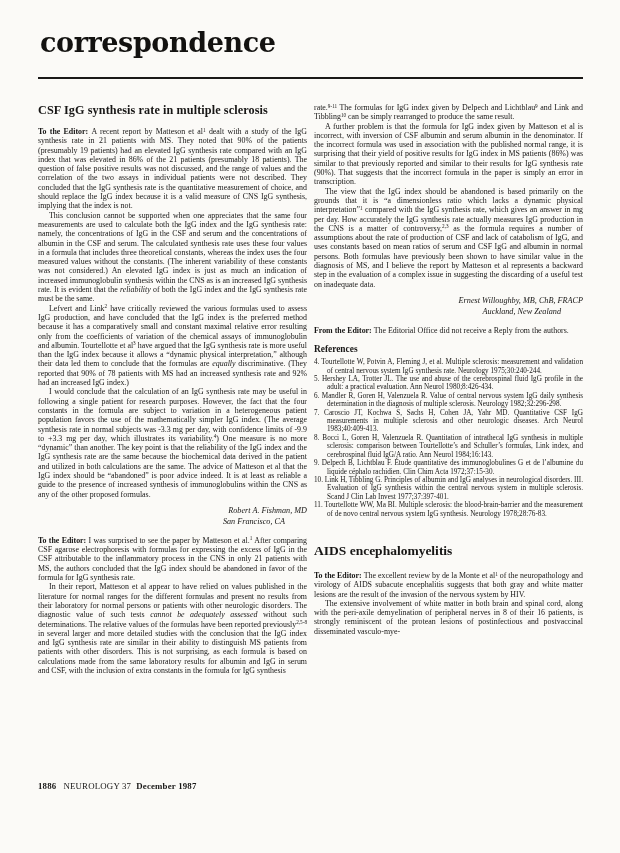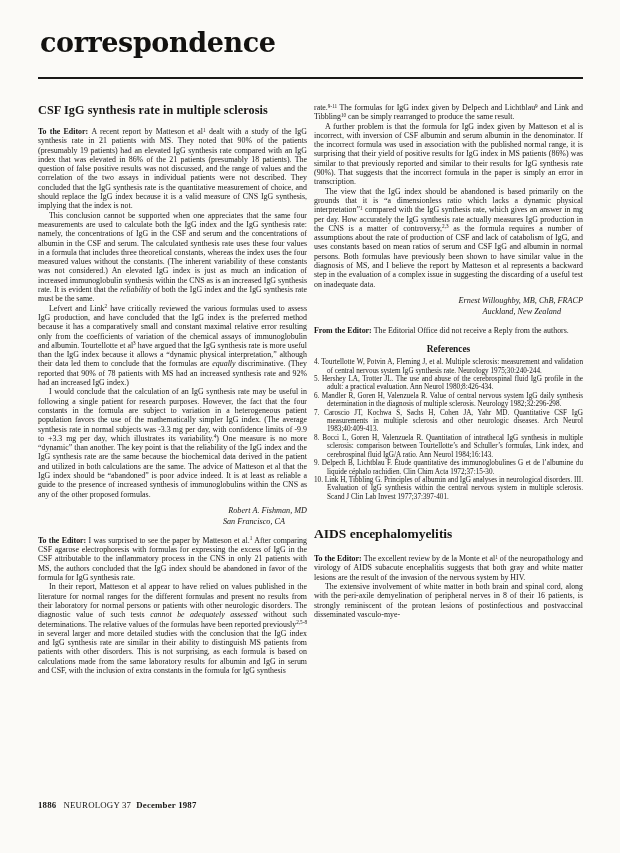--- a/index.html
+++ b/index.html
@@ -60,40 +60,39 @@
     text-align: right;
     font-style: italic;
     font-size: 8.2px;
     line-height: 11.5px;
   }
   .sig-location { display: block; padding-right: 22px; }
   .refs-heading {
     font-size: 9.4px;
     font-weight: 700;
     margin: 9px 0 4px 0;
-    text-align: center;
   }
   .ref {
     font-size: 7.2px;
     line-height: 8.4px;
     text-align: justify;
     padding-left: 13px;
     text-indent: -13px;
   }
   .refnum { }
   .aids-title {
     font-size: 13.5px;
     font-weight: 700;
     margin: 25px 0 12px 0;
   }
   .from-editor-block { margin-top: 2px; }
   .footer {
     position: absolute;
     left: 38px;
-    top: 800px;
+    top: 781px;
     font-size: 8.8px;
     letter-spacing: 0.2px;
   }
   .footer .pgnum { font-weight: 700; margin-right: 7px; }
   .footer .journal { margin-right: 5px; }
   .footer .date { font-weight: 700; }
 </style>
 </head>
 <body>
 
@@ -135,20 +134,21 @@
       </div>
     <h3 class="refs-heading">References</h3>
     <div>
         <div class="ref"><span class="refnum">4.</span><span> Tourtellotte W, Potvin A, Fleming J, et al. Multiple sclerosis: measurement and validation of central nervous system IgG synthesis rate. Neurology 1975;30:240-244.</span></div>
         <div class="ref"><span class="refnum">5.</span><span> Hershey LA, Trotter JL. The use and abuse of the cerebrospinal fluid IgG profile in the adult: a practical evaluation. Ann Neurol 1980;8:426-434.</span></div>
         <div class="ref"><span class="refnum">6.</span><span> Mandler R, Goren H, Valenzuela R. Value of central nervous system IgG daily synthesis determination in the diagnosis of multiple sclerosis. Neurology 1982;32:296-298.</span></div>
         <div class="ref"><span class="refnum">7.</span><span> Caroscio JT, Kochwa S, Sachs H, Cohen JA, Yahr MD. Quantitative CSF IgG measurements in multiple sclerosis and other neurologic diseases. Arch Neurol 1983;40:409-413.</span></div>
         <div class="ref"><span class="refnum">8.</span><span> Bocci L, Goren H, Valenzuela R. Quantitation of intrathecal IgG synthesis in multiple sclerosis: comparison between Tourtellotte’s and Schuller’s formulas, Link index, and cerebrospinal fluid IgG/A ratio. Ann Neurol 1984;16:143.</span></div>
         <div class="ref"><span class="refnum">9.</span><span> Delpech B, Lichtblau F. Étude quantitative des immunoglobulines G et de l’albumine du liquide céphalo rachidien. Clin Chim Acta 1972;37:15-30.</span></div>
         <div class="ref"><span class="refnum">10.</span><span> Link H, Tibbling G. Principles of albumin and IgG analyses in neurological disorders. III. Evaluation of IgG synthesis within the central nervous system in multiple sclerosis. Scand J Clin Lab Invest 1977;37:397-401.</span></div>
+        <div class="ref"><span class="refnum">11.</span><span> Tourtellotte WW, Ma BI. Multiple sclerosis: the blood-brain-barrier and the measurement of de novo central nervous system IgG synthesis. Neurology 1978;28:76-83.</span></div>
       </div>
     <h2 class="aids-title">AIDS encephalomyelitis</h2>
     <div>
         <p class="para"><b>To the Editor: </b><span>The excellent review by de la Monte et al</span><sup>1</sup><span> of the neuropathology and virology of AIDS subacute encephalitis suggests that both gray and white matter lesions are the result of the invasion of the nervous system by HIV.</span></p>
         <p class="para ind"><span>The extensive involvement of white matter in both brain and spinal cord, along with the peri-axile demyelination of peripheral nerves in 8 of their 16 patients, is strongly reminiscent of the protean lesions of postinfectious and postvaccinal disseminated vasculo-mye-</span></p>
       </div>
   </div>
 
   <div class="footer">
     <span class="pgnum">1886</span><span class="journal">NEUROLOGY 37</span><span class="date">December 1987</span>

